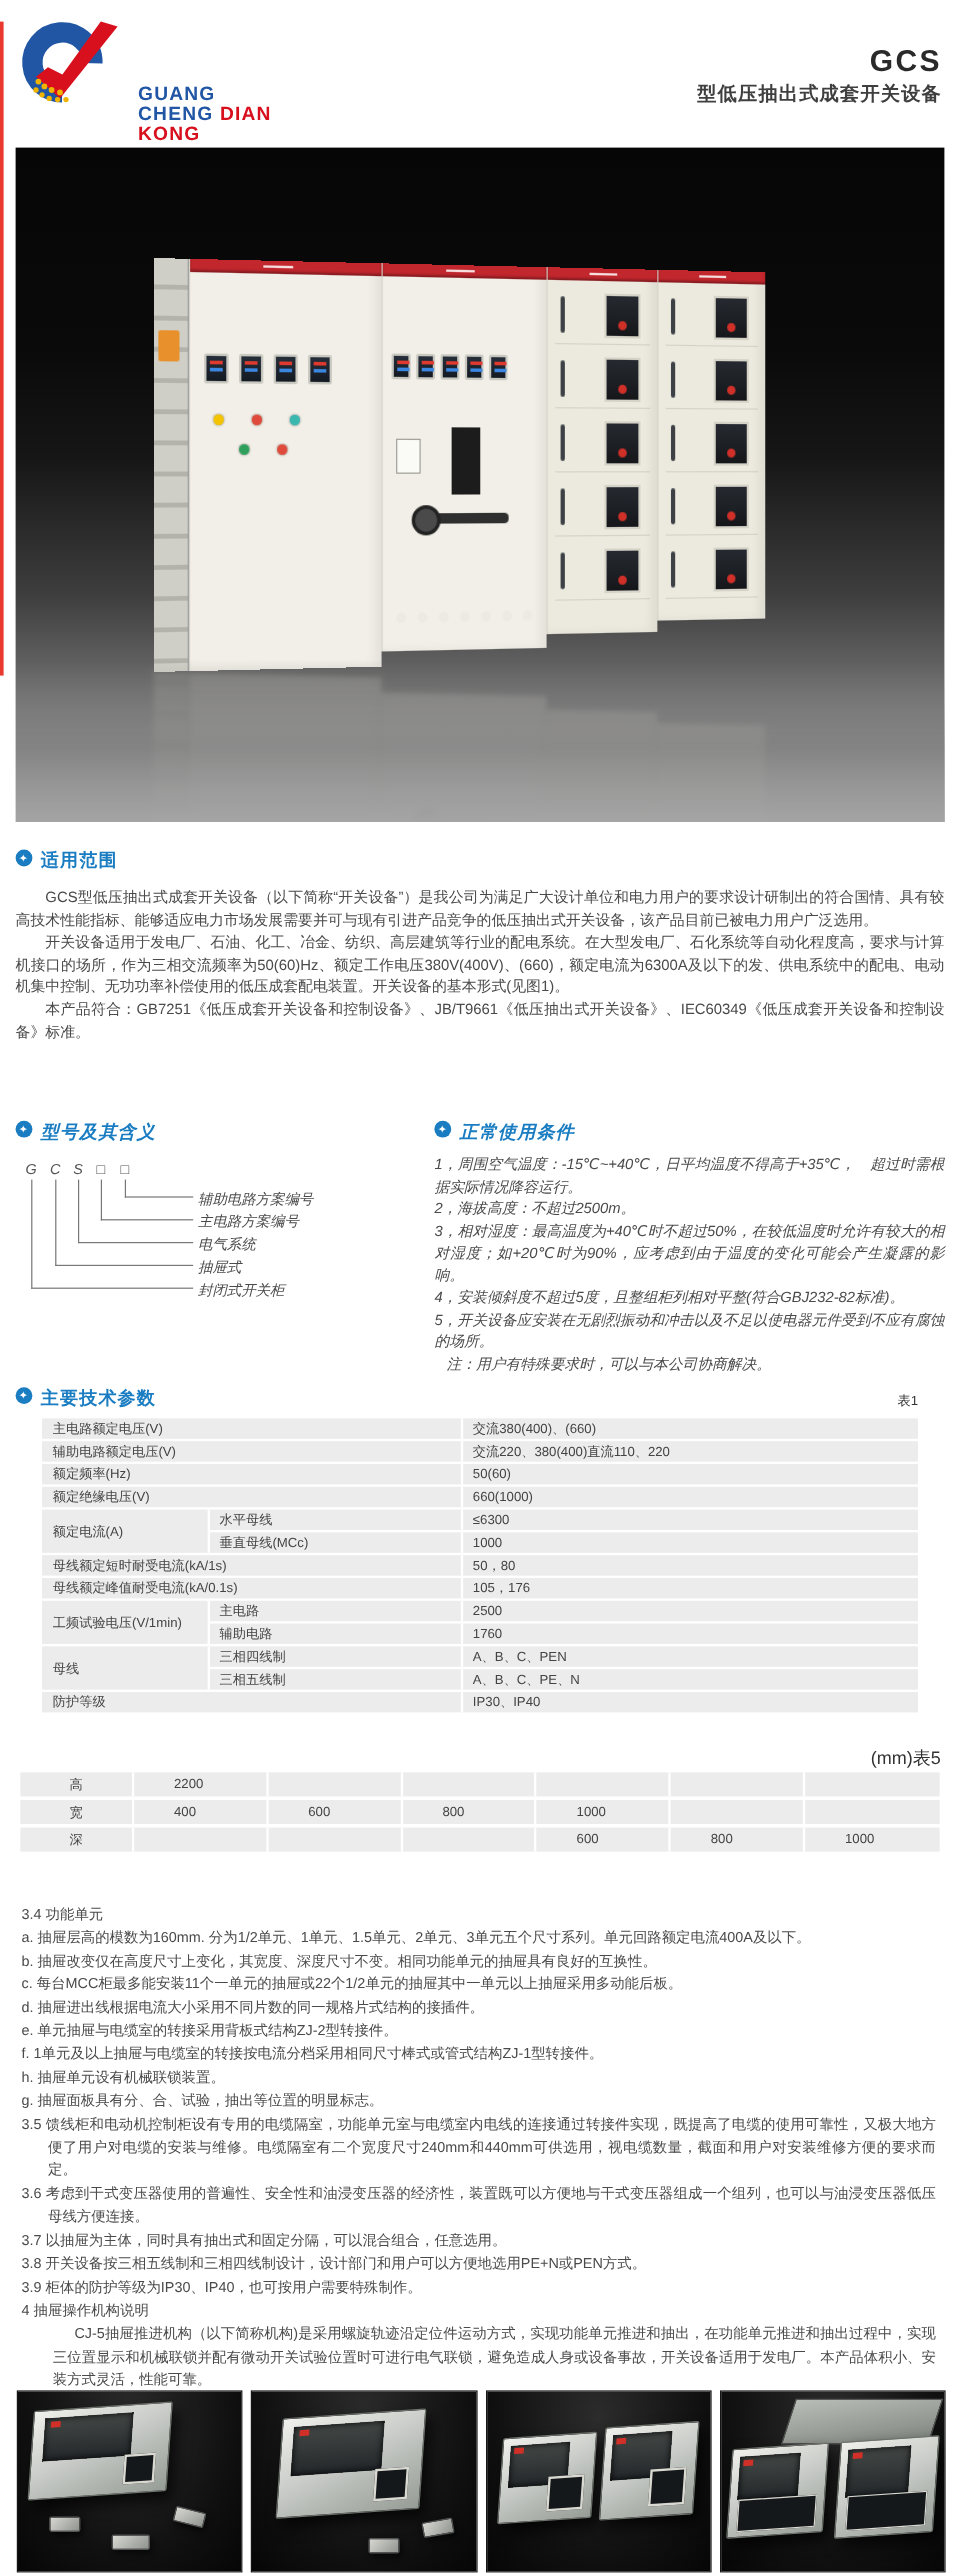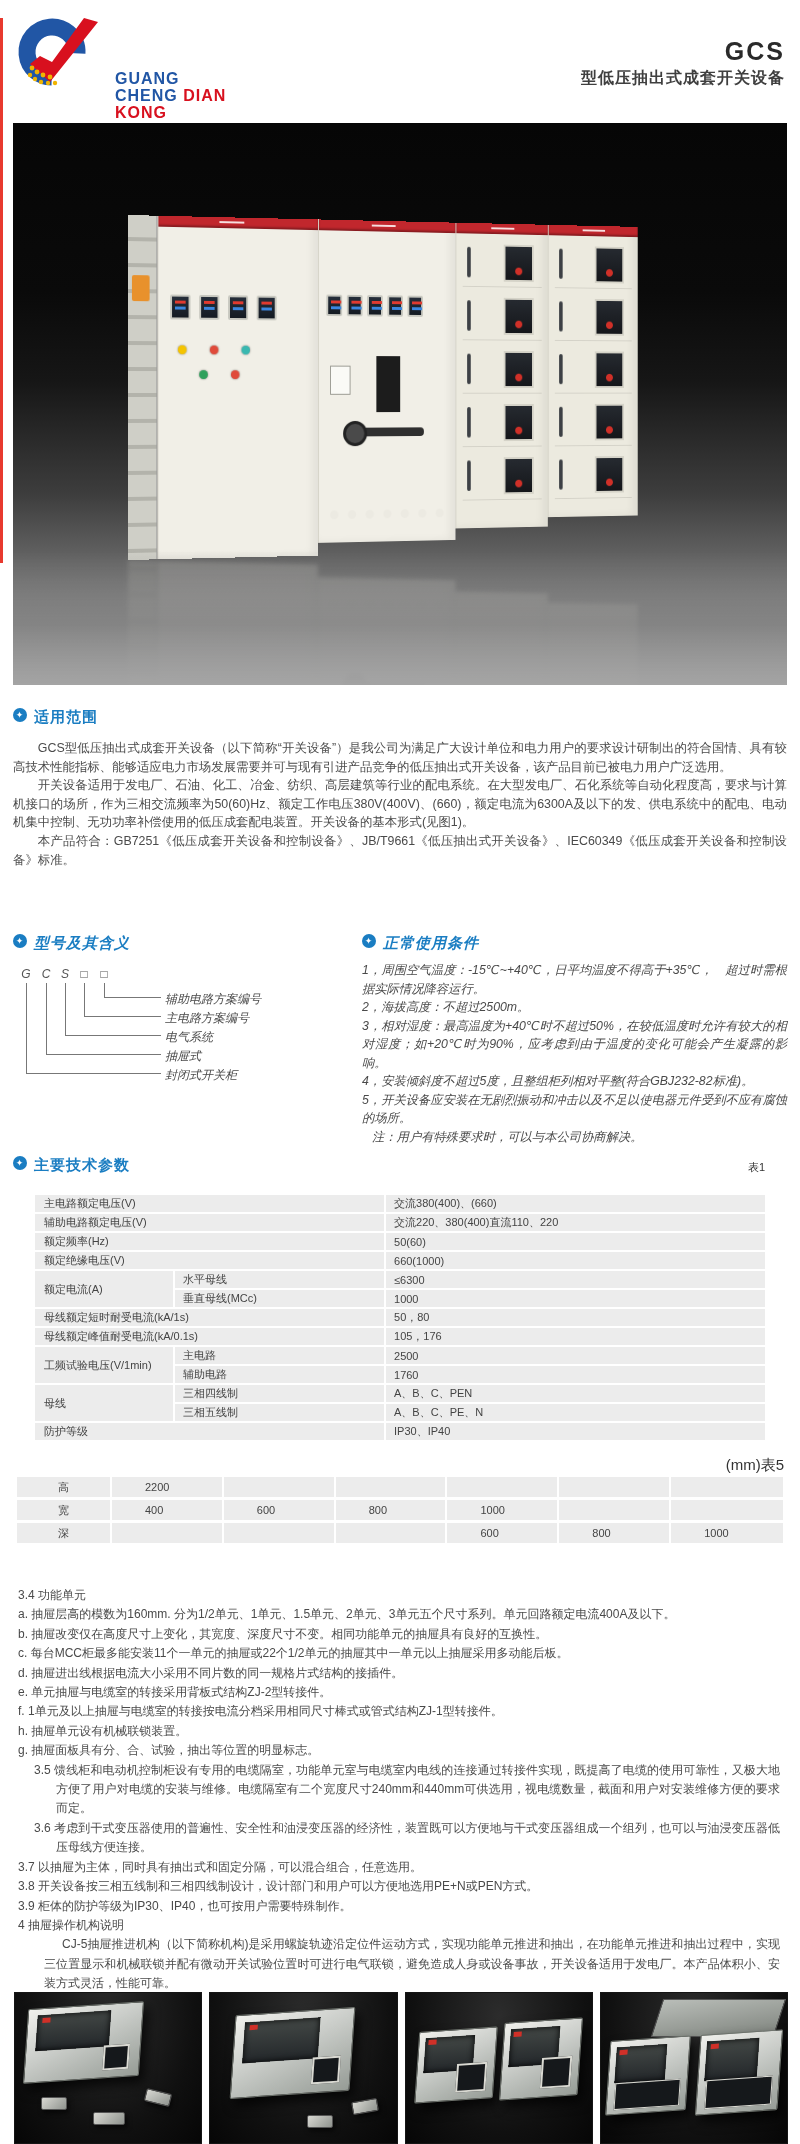--- a/index.html
+++ b/index.html
@@ -79,37 +79,37 @@
   .dlabel{position:absolute;left:152px;font-size:12px;color:#4a4a4a;white-space:nowrap;}
   .conditions{position:absolute;left:349px;right:0;top:0;}
   .conditions .items{margin-top:8px;}
   .conditions p{margin:0;font-size:12.3px;line-height:18.5px;text-align:justify;color:#4a4a4a;}
   .conditions .note{padding-left:10px;}
 
   
   .params{position:absolute;left:0;right:0;top:1156px;}
   .params .sec-h{margin-left:13px;}
   .tag1{position:absolute;right:35px;top:4px;font-size:11px;color:#333;}
-  table.ptab{border-collapse:separate;border-spacing:0 2px;margin:18px 35px 0;width:730px;table-layout:fixed;}
+  table.ptab{border-collapse:separate;border-spacing:0 2px;margin:5px 35px 0;width:730px;table-layout:fixed;}
   table.ptab td{background:var(--table_row);height:17px;padding:0 8px;font-size:11px;color:#444;border-right:2px solid #fff;vertical-align:middle;}
   table.ptab td:last-child{border-right:none;}
   table.ptab td.lab{padding-left:9px;}
 
   
   .dims{position:absolute;left:0;right:0;top:1456px;}
   .tag5{position:absolute;right:16px;top:0;font-size:15px;color:#333;}
   table.dtab{border-collapse:separate;border-spacing:0 3px;margin:18px 15px 0 17px;width:766px;table-layout:fixed;}
   table.dtab td{background:var(--table_row);height:20px;padding:0 0 0 33px;font-size:11px;color:#444;border-right:2px solid #fff;vertical-align:middle;}
   table.dtab td.lab{text-align:center;padding:0;}
   table.dtab td:last-child{border-right:none;}
 
   
   .features{position:absolute;left:18px;right:20px;top:1586px;}
   .features p{margin:0;font-size:12px;line-height:19.4px;text-align:justify;color:#4a4a4a;}
-  .features p.hang{padding-left:22px;text-indent:-22px;margin-left:16px;}
+  .features p.hang{padding-left:22px;text-indent:-22px;}
   .features p.cjp{padding-left:26px;text-indent:18px;}
 
   
   .photos{position:absolute;left:14px;right:12px;top:1992px;height:152px;display:flex;gap:7px;}
   .photo{position:relative;flex:1;overflow:hidden;border:1px solid #151515;
     background:radial-gradient(ellipse at 50% 15%,#2c2c2c 0%,#101010 65%,#060606 100%);}
   .pbox{position:absolute;background:linear-gradient(155deg,#f0f0ec 0%,#c9ccc8 45%,#969c96 100%);
     border:1px solid #6d726c;border-radius:2px;box-shadow:5px 7px 12px rgba(0,0,0,.75);transform:skewX(-8deg) rotate(-4deg);}
   .pbox::before{content:"";position:absolute;left:8%;top:8%;right:28%;bottom:42%;
     background:linear-gradient(180deg,#434846,#23272a);box-shadow:inset 0 0 6px #000;}

